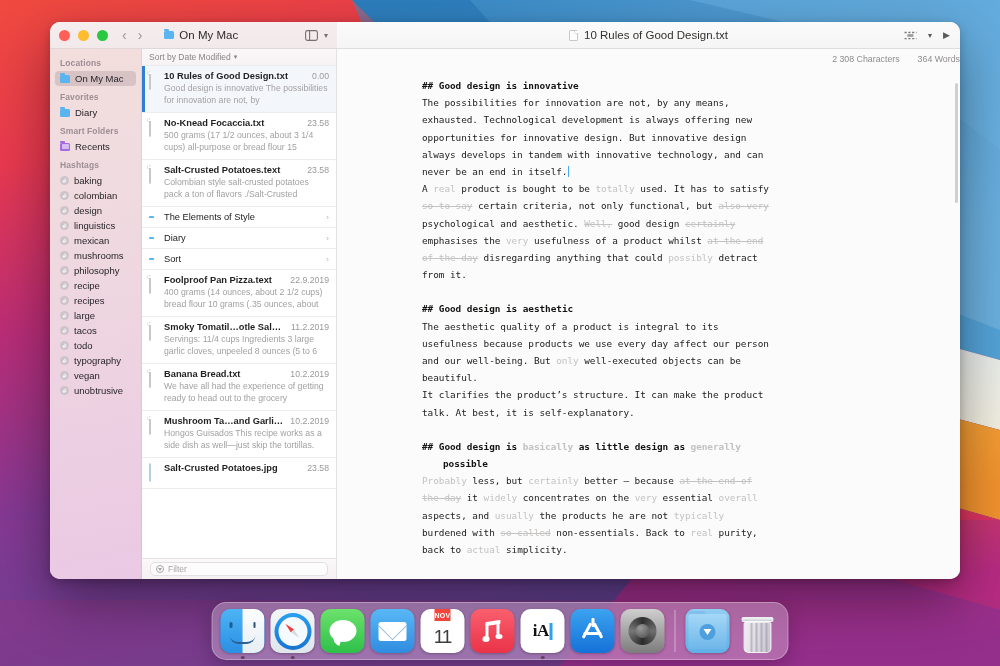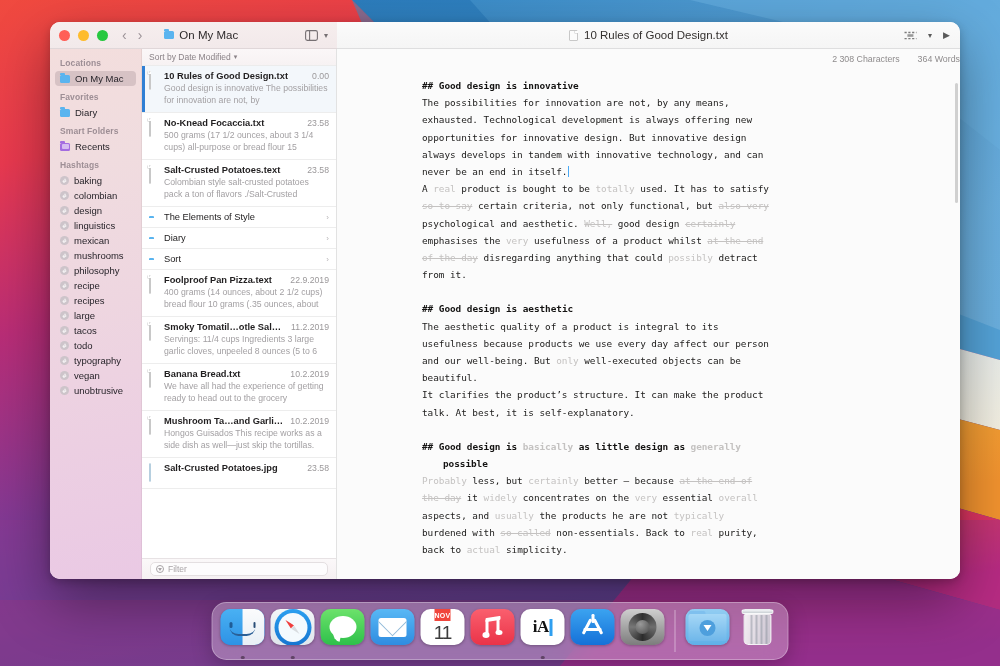--- a/index.html
+++ b/index.html
@@ -181,21 +181,21 @@
     height:58px; padding:5px 8px;
     background:rgba(233,213,235,.36);
     border:1px solid rgba(255,255,255,.30);
     border-radius:15px;
     backdrop-filter:blur(12px);
     display:flex; align-items:center; gap:6px;
     box-shadow:0 6px 20px rgba(0,0,0,.22);
   }
   .dock-item { width:44px; height:44px; position:relative; flex-shrink:0; }
   .dock-icon {
-    width:44px; height:36px; border-radius:10px; overflow:hidden; position:relative;
+    width:44px; height:44px; border-radius:10px; overflow:hidden; position:relative;
     box-shadow:0 1px 3px rgba(0,0,0,.25);
     display:flex; align-items:center; justify-content:center;
   }
   .dot {
     position:absolute; bottom:-6px; left:50%; transform:translateX(-50%);
     width:3.5px; height:3.5px; border-radius:50%; background:rgba(60,40,60,.62);
   }
   .dock-sep { width:1px; height:42px; background:rgba(255,255,255,.45); margin:0 4px; flex-shrink:0; }
 
   

